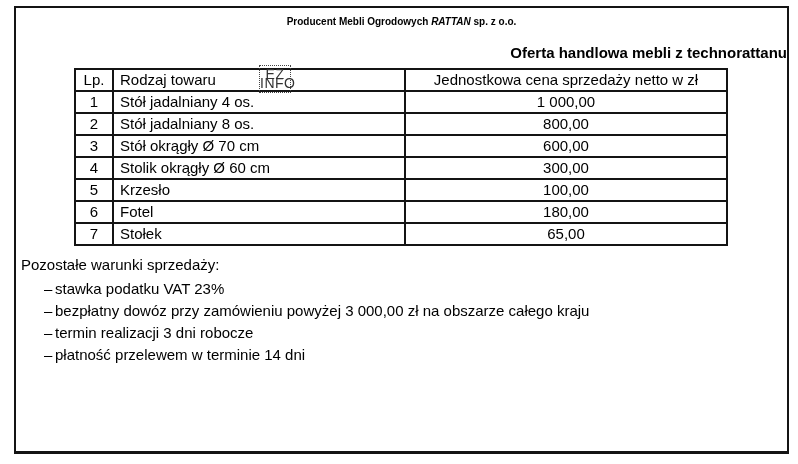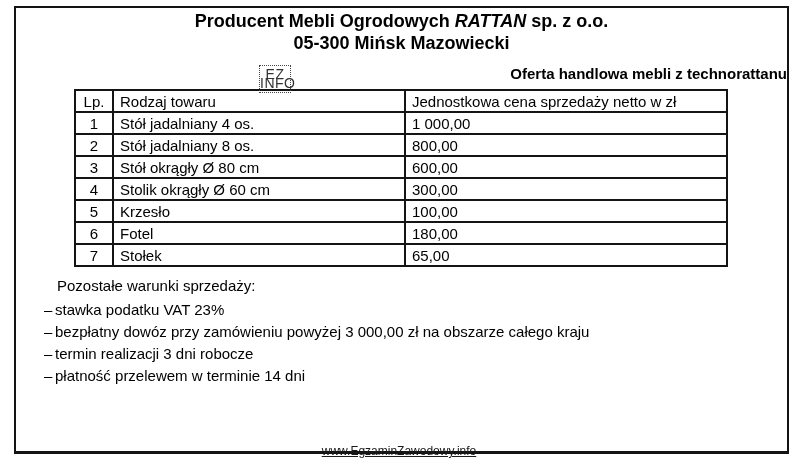--- a/index.html
+++ b/index.html
@@ -18,21 +18,21 @@
     width: 775px; height: 448px;
     border: 2px solid #141414;
     border-bottom-width: 3px;
     background: #fff;
   }
 
   .header-block {
     padding-top: 3px;
     text-align: center;
     font-weight: bold;
-    font-size: 18px;
+    font-size: 10px;
     line-height: 21.5px;
   }
   .company-emphasis { font-style: italic; }
 
   .stamp {
     position: absolute;
     left: 243px; top: 57px;
     width: 32px; height: 28px;
     border: 1px dotted #444;
     font-size: 14px;
@@ -62,25 +62,25 @@
     border: 2px solid #141414;
     height: 22px;
     padding: 0 6px;
     font-weight: normal;
     overflow: hidden;
     white-space: nowrap;
     margin-top: 40px;
   }
   .col-lp    { width: 38px;  text-align: center; }
   .col-name  { width: 292px; text-align: left; }
-  .col-price { width: 322px; text-align: left; }
+  .col-price { width: 322px; text-align: center; }
   th.col-name { text-align: left; }
 
   .terms { margin: 9px 0 0 5px; font-size: 15px; }
-  .terms-heading { line-height: 20px; margin-left: 36px; }
+  .terms-heading { line-height: 20px; }
   .terms-list { margin-top: 3px; }
   .terms-item { display: flex; line-height: 22px; }
   .terms-dash { width: 34px; padding-left: 23px; flex: 0 0 auto; }
   .terms-text { flex: 1 1 auto; }
 
   .watermark {
     position: absolute;
     left: 0; right: 0; top: 444px;
     text-align: center;
     font-size: 12px;
@@ -90,21 +90,20 @@
   }
 </style>
 </head>
 <body>
 
 <div class="page">
   <div class="outer-box">
 
     <div class="header-block">
       <div><span>Producent Mebli Ogrodowych </span><span class="company-emphasis">RATTAN</span><span> sp. z o.o.</span></div>
-      <div>05-300 Mińsk Mazowiecki</div>
     </div>
 
     <div class="stamp">
       <div>EZ</div>
       <div>INFO</div>
     </div>
 
     <div class="offer-title">Oferta handlowa mebli z technorattanu</div>
 
     <table class="offer-table">
@@ -121,21 +120,21 @@
           <td class="col-name">Stół jadalniany 4 os.</td>
           <td class="col-price">1 000,00</td>
         </tr>
         <tr>
           <td class="col-lp">2</td>
           <td class="col-name">Stół jadalniany 8 os.</td>
           <td class="col-price">800,00</td>
         </tr>
         <tr>
           <td class="col-lp">3</td>
-          <td class="col-name">Stół okrągły Ø 80 cm</td>
+          <td class="col-name">Stół okrągły Ø 70 cm</td>
           <td class="col-price">600,00</td>
         </tr>
         <tr>
           <td class="col-lp">4</td>
           <td class="col-name">Stolik okrągły Ø 60 cm</td>
           <td class="col-price">300,00</td>
         </tr>
         <tr>
           <td class="col-lp">5</td>
           <td class="col-name">Krzesło</td>
@@ -171,14 +170,13 @@
         </div>
         <div class="terms-item">
           <span class="terms-dash">–</span>
           <span class="terms-text">płatność przelewem w terminie 14 dni</span>
         </div>
       </div>
     </div>
 
   </div>
 
-  <div class="watermark">www.EgzaminZawodowy.info</div>
 </div>
 
 </body></html>

